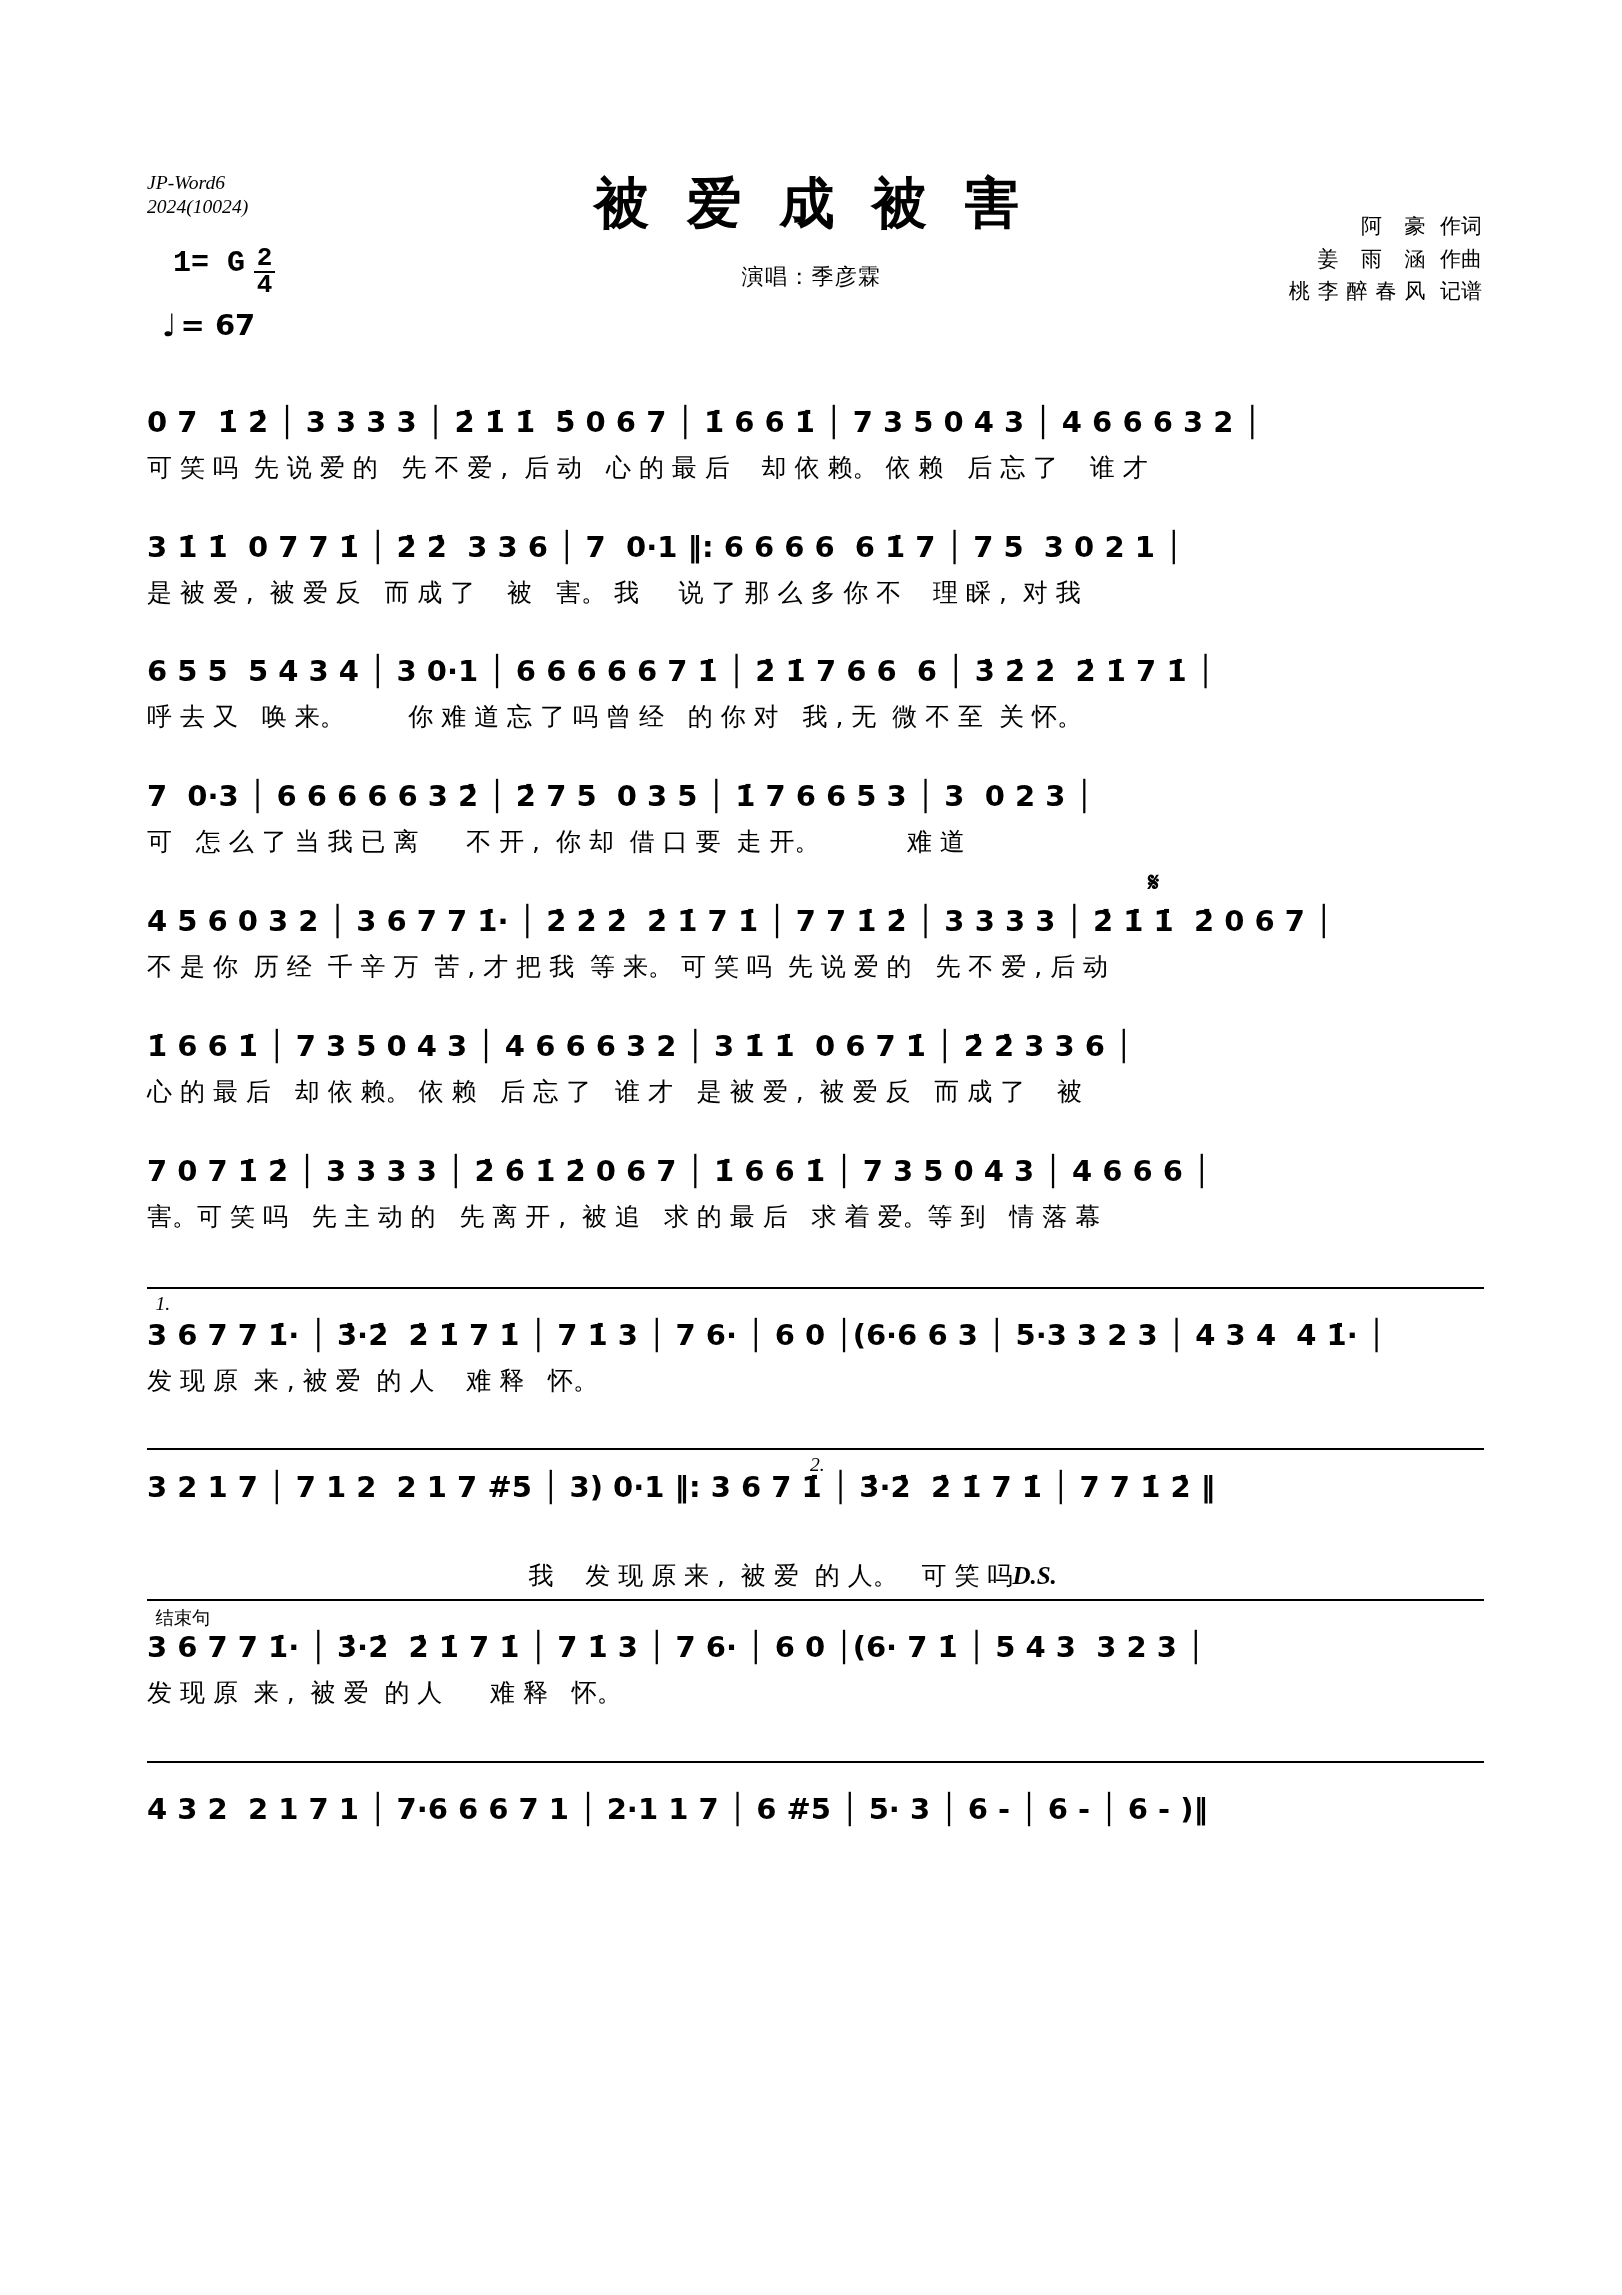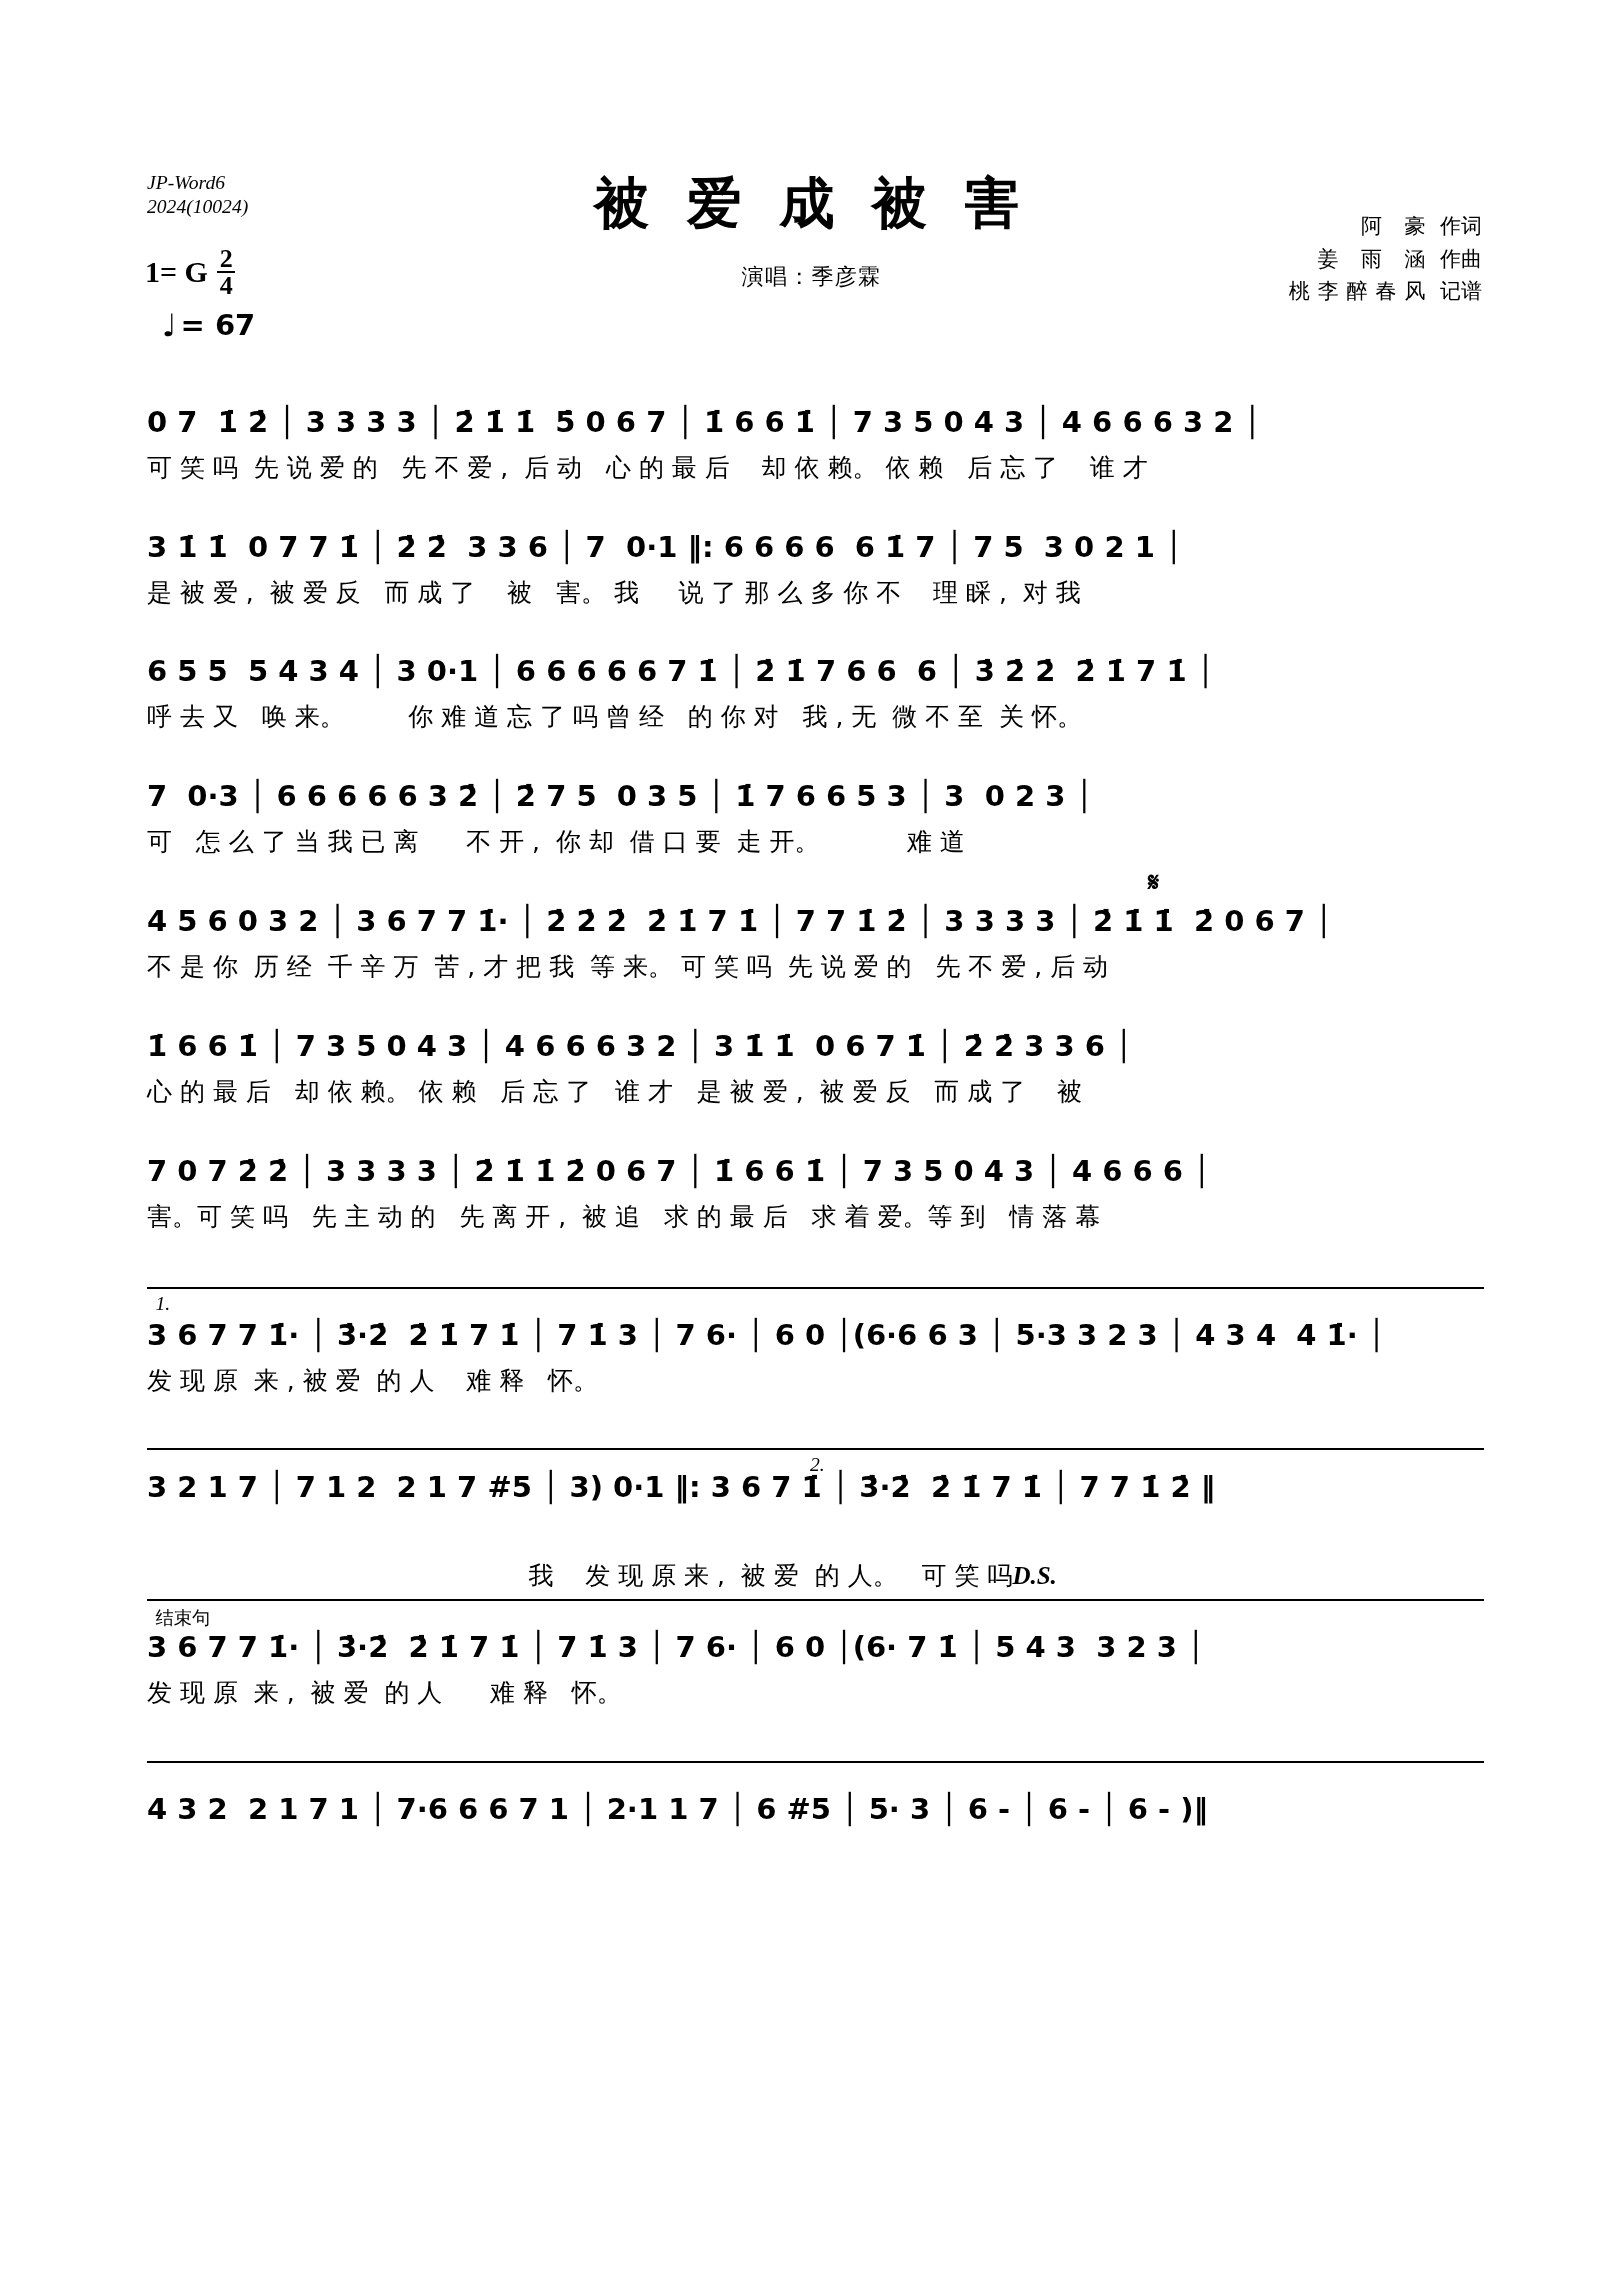--- a/index.html
+++ b/index.html
@@ -66,27 +66,26 @@
     top: 190px;
     text-align: right;
     font-family: "DejaVu Sans", sans-serif;
     font-size: 21px;
     line-height: 1.55;
   }
   .credits div span.n { letter-spacing: 7.9px; }
 
   .keybox {
     position: absolute;
-    left: 145px;
+    left: 173px;
     top: 226px;
-    font-family: Liberation Serif, serif;
+    font-family: Liberation Mono, monospace;
     font-weight: bold;
     font-size: 30px;
     display: flex;
-    align-items: center;
   }
   .keybox .frac {
     display: inline-flex;
     flex-direction: column;
     align-items: center;
     margin-left: 9.2px;
     font-size: 26px;
     line-height: 0.98;
   }
   .keybox .frac .num { border-bottom: 2px solid #000; padding: 0 2.6px; }
@@ -241,21 +240,21 @@
     </div>
     <div class="sys-gap"></div>
 
     <div class="system">
       <div class="notes">1̇ 6 6 1̇ │ 7 3 5 0 4 3 │ 4 6 6 6 3 2 │ 3 1̇ 1̇  0 6 7 1̇ │ 2̇ 2̇ 3 3 6 │</div>
       <div class="lyrics">心 的 最 后   却 依 赖。 依 赖   后 忘 了   谁 才   是 被 爱 ,  被 爱 反   而 成 了    被</div>
     </div>
     <div class="sys-gap"></div>
 
     <div class="system">
-      <div class="notes">7 0 7 2̇ 2̇ │ 3 3 3 3 │ 2̇ 1̇ 1̇ 2̇ 0 6 7 │ 1̇ 6 6 1̇ │ 7 3 5 0 4 3 │ 4 6 6 6 │</div>
+      <div class="notes">7 0 7 1̇ 2̇ │ 3 3 3 3 │ 2̇ 6̇ 1̇ 2̇ 0 6 7 │ 1̇ 6 6 1̇ │ 7 3 5 0 4 3 │ 4 6 6 6 │</div>
       <div class="lyrics">害。可 笑 吗   先 主 动 的   先 离 开 ,  被 追   求 的 最 后   求 着 爱。等 到   情 落 幕</div>
     </div>
     <div class="sys-gap"></div>
 
     <div class="system" style="margin-top:15.7px;">
       <div class="ending" style="width:1335px;">
         <span class="ending-label">1.</span>
       </div>
       <div class="notes" style="margin-top:22px;">3 6 7 7 1̇· │ 3̇·2̇  2̇ 1̇ 7 1̇ │ 7 1̇ 3 │ 7 6· │ 6 0 │(6·6 6 3 │ 5·3 3 2 3 │ 4 3 4  4 1̇· │</div>
       <div class="lyrics">发 现 原  来 , 被 爱  的 人    难 释   怀。</div>

